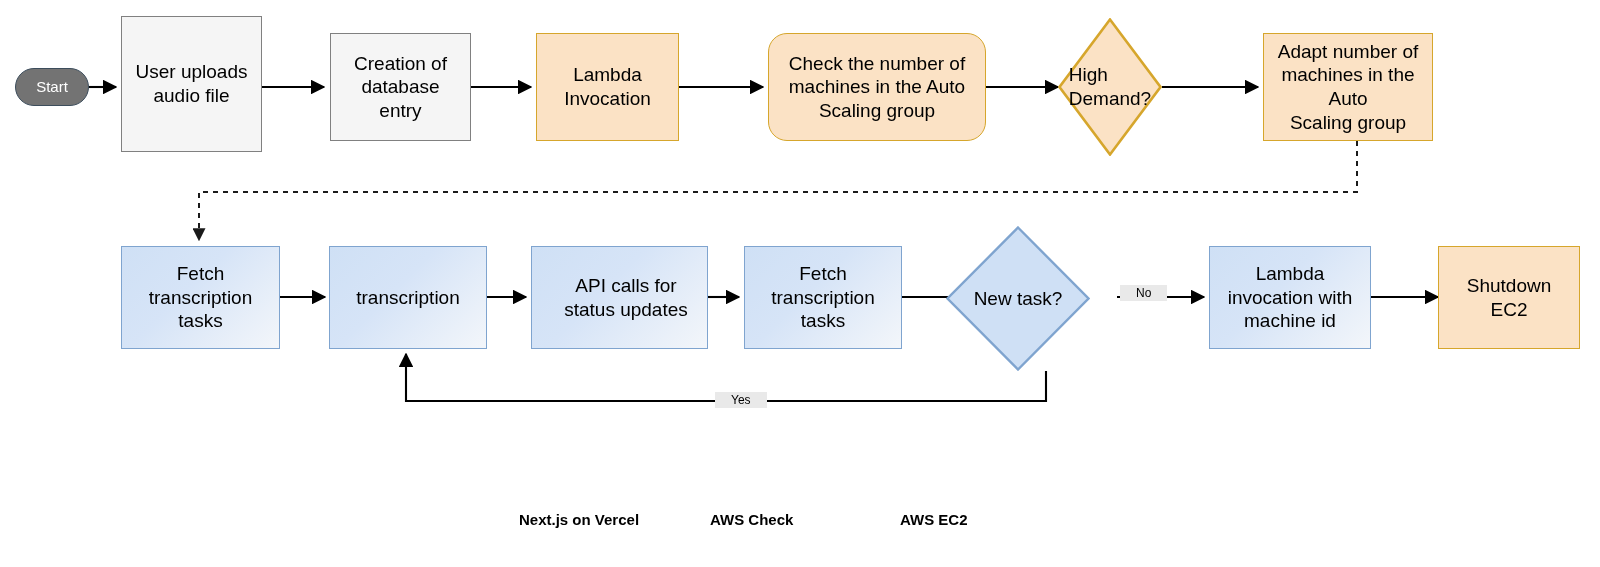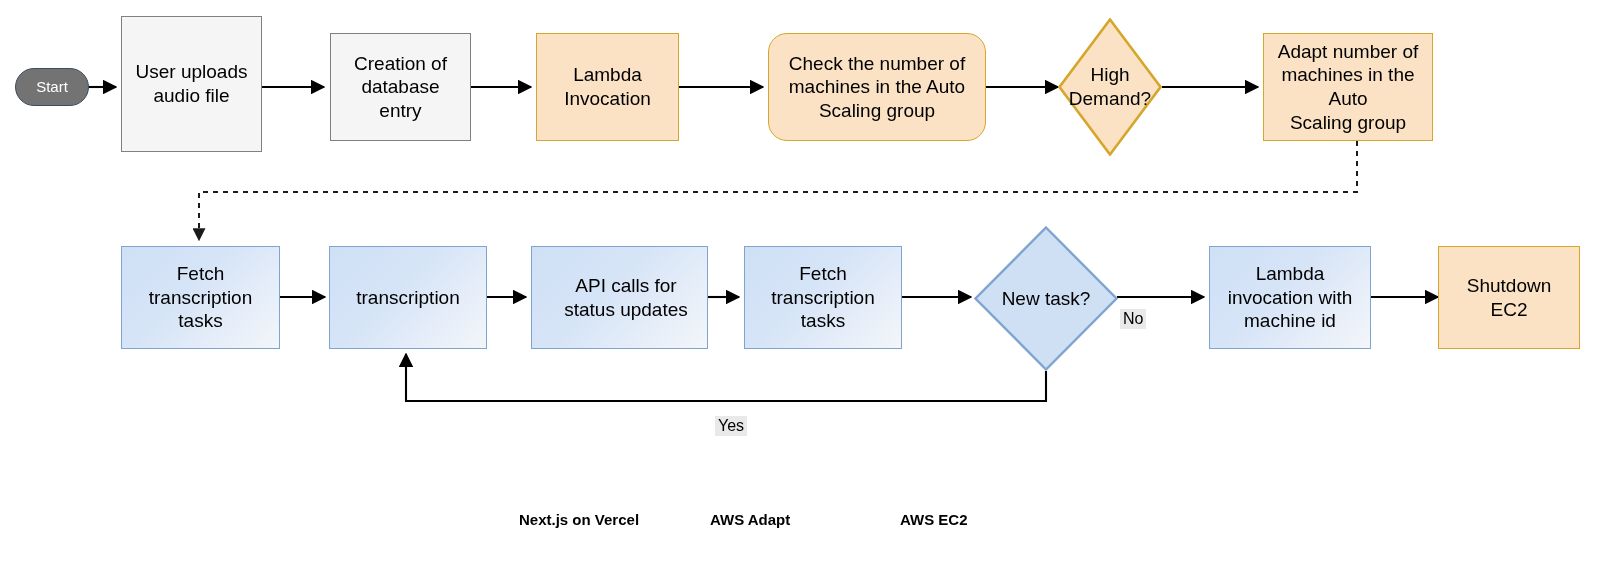--- a/index.html
+++ b/index.html
@@ -80,38 +80,36 @@
     left: 0; top: 0;
     width: 100%; height: 100%;
   }
   .diamond .dlabel {
     position: absolute;
     left: 0; top: 0;
     width: 100%; height: 100%;
     display: flex;
     align-items: center;
     justify-content: center;
-    text-align: center;
     font-size: 19px;
     line-height: 1.24;
     color: #000;
     white-space: pre-line;
   }
 
   
   .edge-label {
     position: absolute;
     background: #E9E9E9;
     color: #000;
-    font-size: 16px;
+    font-size: 12px;
     line-height: 1;
-    padding: 2px 3px;
+    padding: 2px 16px;
     z-index: 4;
     white-space: nowrap;
-    margin-top: 24px;
   }
 
   
   .legend-item {
     position: absolute;
     box-sizing: border-box;
     display: flex;
     align-items: center;
     justify-content: flex-start;
     font-size: 15px;
@@ -219,21 +217,21 @@
     <span class="label">API calls for
 status updates</span>
   </div>
 
   <div class="node ec2" style="left:744px; top:246px; width:158px; height:103px;">
     <span class="label">Fetch
 transcription
 tasks</span>
   </div>
 
-  <div class="diamond" style="left:974px; top:226px; width:144px; height:145px;">
+  <div class="diamond" style="left:946px; top:226px; width:144px; height:145px;">
     <svg class="shape" viewBox="0 0 144 145" preserveAspectRatio="none" xmlns="http://www.w3.org/2000/svg">
       <polygon points="72,1.5 142.5,72.5 72,143.5 1.5,72.5" fill="#CFE0F5" stroke="#7FA4CF" stroke-width="2.4"></polygon>
     </svg>
     <div class="dlabel">New task?</div>
   </div>
 
   <div class="node ec2" style="left:1209px; top:246px; width:162px; height:103px;">
     <span class="label">Lambda
 invocation with
 machine id</span>
@@ -244,19 +242,19 @@
 EC2</span>
   </div>
 
   <div class="edge-label" style="left:1120px; top:285px;">No</div>
   <div class="edge-label" style="left:715px; top:392px;">Yes</div>
 
   <div class="legend-item vercel" style="left:519px; top:503px; width:160px; height:33px;">
     <span>Next.js on Vercel</span>
   </div>
   <div class="legend-item lambda" style="left:710px; top:503px; width:159px; height:33px;">
-    <span>AWS Adapt</span>
+    <span>AWS Check</span>
   </div>
   <div class="legend-item ec2" style="left:900px; top:503px; width:159px; height:33px;">
     <span>AWS EC2</span>
   </div>
 
 </div>
 
 </body></html>

